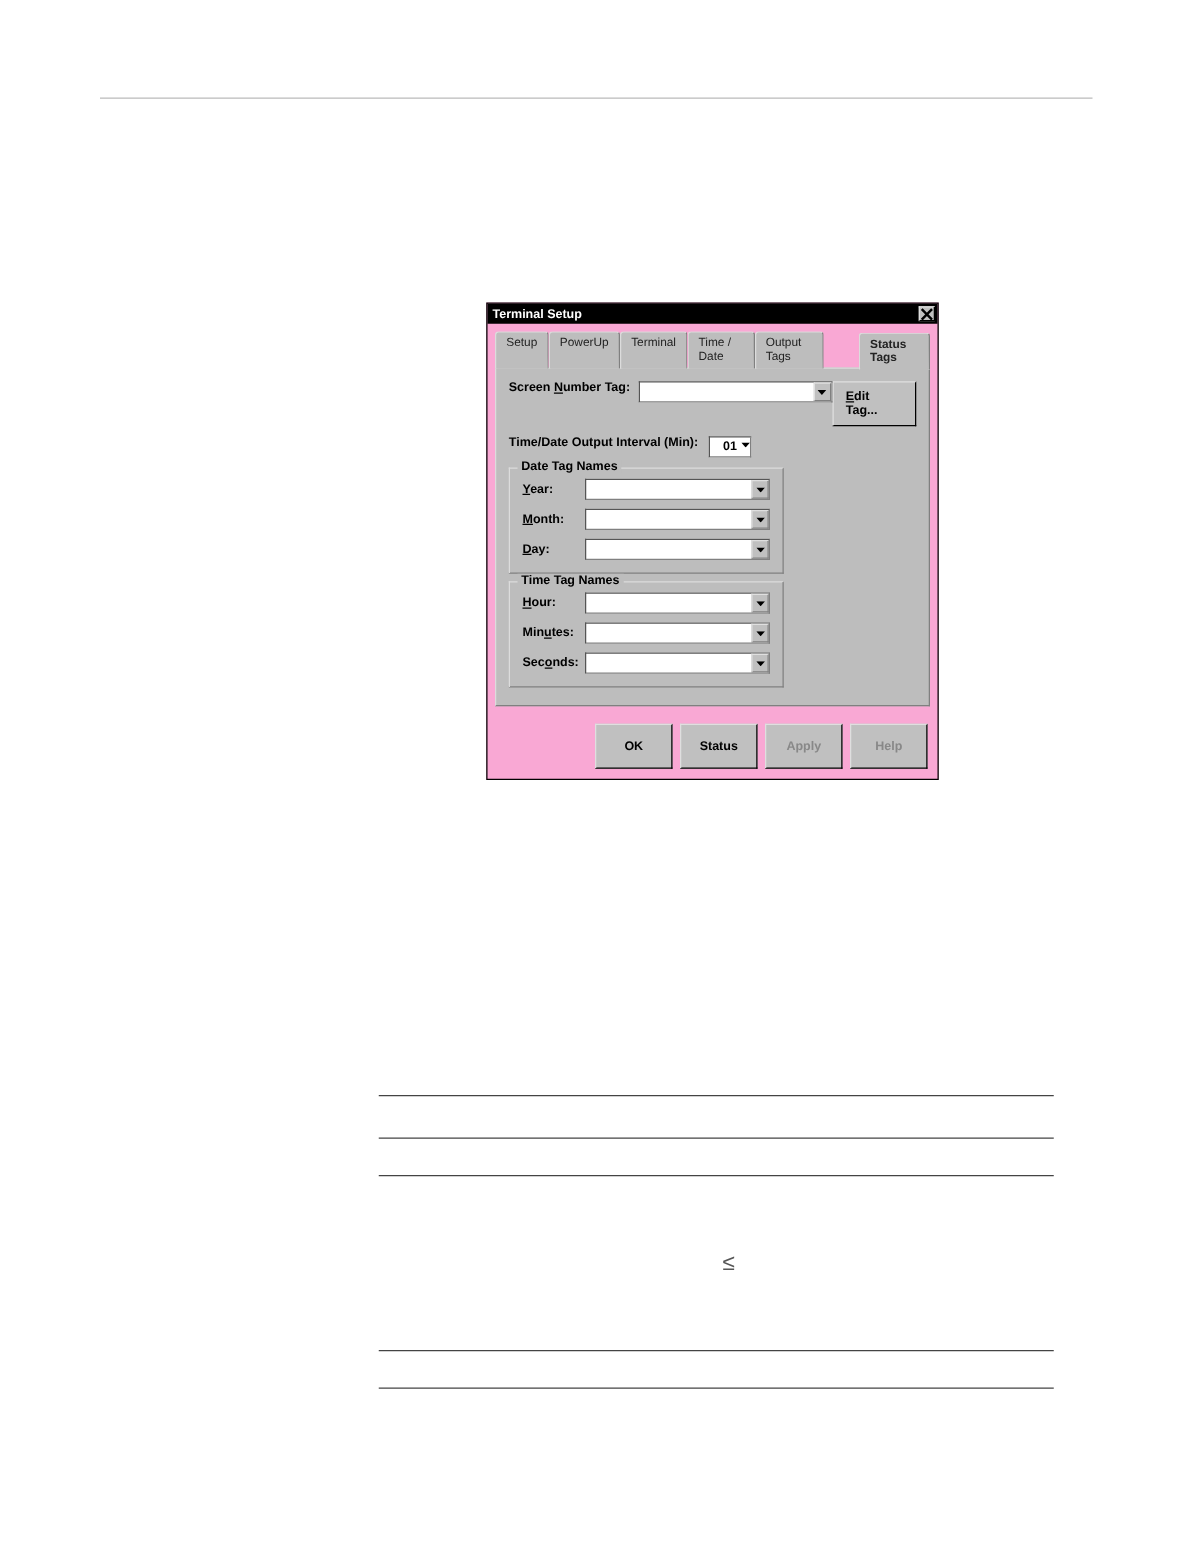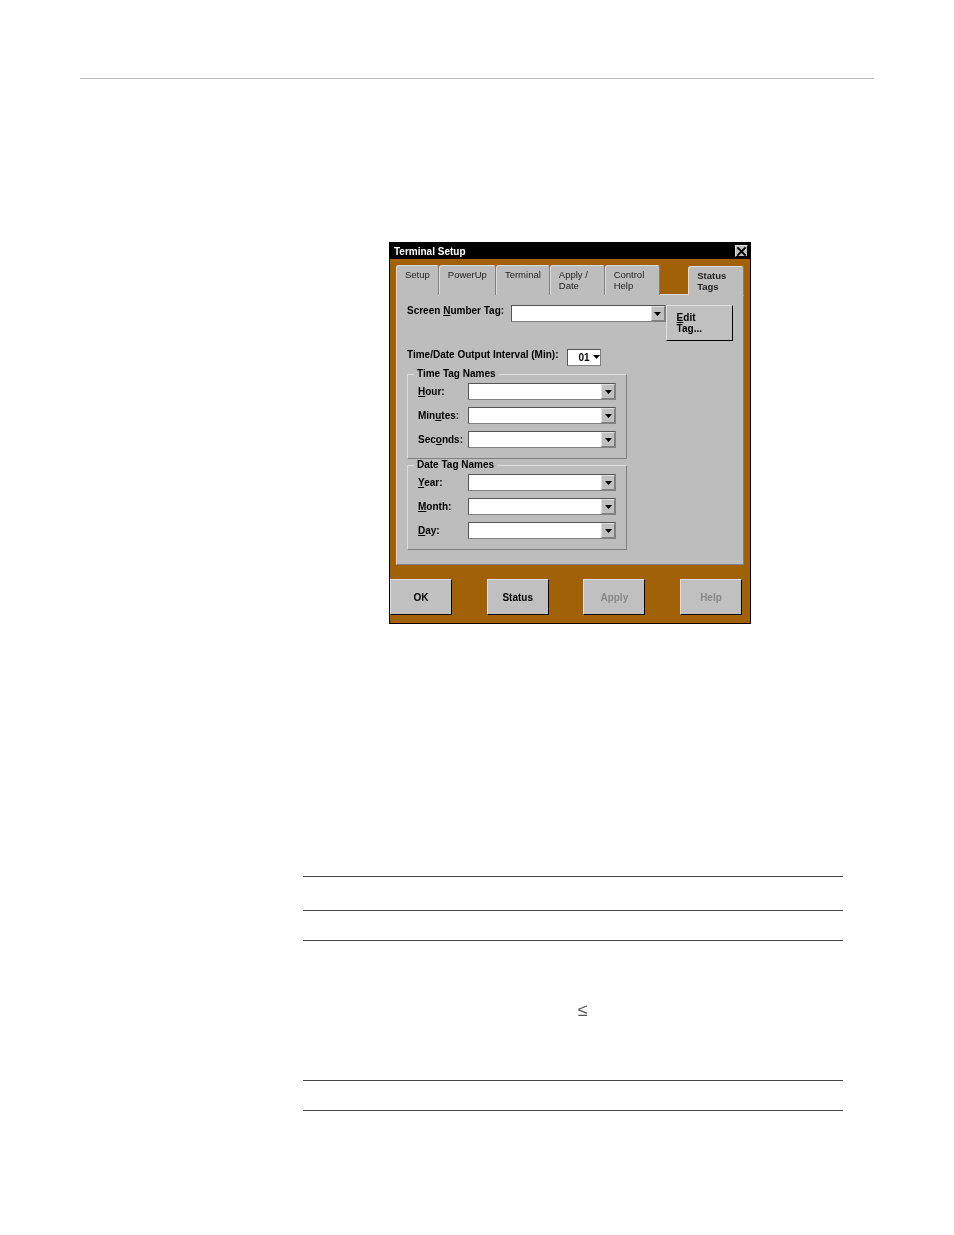--- a/index.html
+++ b/index.html
@@ -8,21 +8,21 @@
       height: 1235px;
       background: #fff;
       font-family: "MS Sans Serif", Tahoma, Arial, sans-serif;
       position: relative;
     }
     .dialog {
       position: absolute;
       left: 389px;
       top: 242px;
       width: 362px;
-      background: #a16207;
+      background: #f9a8d4;
       border: 1px solid #000;
     }
     .titlebar {
       background: #000;
       color: #fff;
       font-size: 10px;
       font-weight: bold;
       height: 16px;
       display: flex;
       justify-content: space-between;
@@ -156,21 +156,21 @@
       margin-bottom: 7px;
     }
     .field-row .flabel {
       width: 50px;
       font-size: 10px;
       font-weight: bold;
     }
     .u { text-decoration: underline; }
     .buttonbar {
       display: flex;
-      justify-content: space-between;
+      justify-content: flex-end;
       gap: 6px;
       padding: 6px 8px 8px 0;
     }
     .buttonbar .btn { min-width: 62px; font-weight: bold; }
     .interval-in {
       width: 34px;
       height: 17px;
       background: #fff;
       border:1px solid #555;
       border-right-color:#808080;
@@ -196,22 +196,22 @@
           <path d="M1 1 L7 7 M7 1 L1 7" stroke="#000" stroke-width="1.4"></path>
         </svg>
     </div>
   </div>
 
   <div class="tabarea">
     <div class="tabs">
       <div class="tab">Setup</div>
       <div class="tab">PowerUp</div>
       <div class="tab">Terminal</div>
-      <div class="tab">Apply / Date</div>
-      <div class="tab">Control Help</div>
+      <div class="tab">Time / Date</div>
+      <div class="tab">Output Tags</div>
       <div class="tab active">Status Tags</div>
     </div>
 
     <div class="panel">
 
       <div class="row">
         <span class="label" style="width:108px;">Screen <span class="u">N</span>umber Tag:</span>
         <div class="dropdown" style="width:160px;">
           <div class="arrow">
               <svg viewBox="0 0 7 4">
@@ -229,20 +229,54 @@
         <span class="label" style="width:160px;">Time/Date Output Interval (Min):</span>
         <div class="interval-in">
           <span>01</span>
           <div class="arrow" style="position:absolute;right:0;top:0;height:15px;"><svg viewBox="0 0 7 4">
                 <path d="M0 0 L3.5 4 L7 0 Z" fill="#000"></path>
               </svg></div>
         </div>
       </div>
 
       <div class="groupbox">
+        <span class="legend">Date Tag Names</span>
+        <div class="field-row">
+          <span class="flabel"><span class="u">Y</span>ear:</span>
+          <div class="dropdown" style="flex:1;">
+              <div class="arrow">
+                <svg viewBox="0 0 7 4">
+                  <path d="M0 0 L3.5 4 L7 0 Z" fill="#000"></path>
+                </svg>
+              </div>
+            </div>
+        </div>
+        <div class="field-row">
+          <span class="flabel"><span class="u">M</span>onth:</span>
+          <div class="dropdown" style="flex:1;">
+              <div class="arrow">
+                <svg viewBox="0 0 7 4">
+                  <path d="M0 0 L3.5 4 L7 0 Z" fill="#000"></path>
+                </svg>
+              </div>
+            </div>
+        </div>
+        <div class="field-row" style="margin-bottom:0">
+          <span class="flabel"><span class="u">D</span>ay:</span>
+          <div class="dropdown" style="flex:1;">
+              <div class="arrow">
+                <svg viewBox="0 0 7 4">
+                  <path d="M0 0 L3.5 4 L7 0 Z" fill="#000"></path>
+                </svg>
+              </div>
+            </div>
+        </div>
+      </div>
+
+      <div class="groupbox">
         <span class="legend">Time Tag Names</span>
         <div class="field-row">
           <span class="flabel"><span class="u">H</span>our:</span>
           <div class="dropdown" style="flex:1;">
               <div class="arrow">
                 <svg viewBox="0 0 7 4">
                   <path d="M0 0 L3.5 4 L7 0 Z" fill="#000"></path>
                 </svg>
               </div>
             </div>
@@ -252,54 +286,20 @@
           <div class="dropdown" style="flex:1;">
               <div class="arrow">
                 <svg viewBox="0 0 7 4">
                   <path d="M0 0 L3.5 4 L7 0 Z" fill="#000"></path>
                 </svg>
               </div>
             </div>
         </div>
         <div class="field-row" style="margin-bottom:0">
           <span class="flabel">Sec<span class="u">o</span>nds:</span>
-          <div class="dropdown" style="flex:1;">
-              <div class="arrow">
-                <svg viewBox="0 0 7 4">
-                  <path d="M0 0 L3.5 4 L7 0 Z" fill="#000"></path>
-                </svg>
-              </div>
-            </div>
-        </div>
-      </div>
-
-      <div class="groupbox">
-        <span class="legend">Date Tag Names</span>
-        <div class="field-row">
-          <span class="flabel"><span class="u">Y</span>ear:</span>
-          <div class="dropdown" style="flex:1;">
-              <div class="arrow">
-                <svg viewBox="0 0 7 4">
-                  <path d="M0 0 L3.5 4 L7 0 Z" fill="#000"></path>
-                </svg>
-              </div>
-            </div>
-        </div>
-        <div class="field-row">
-          <span class="flabel"><span class="u">M</span>onth:</span>
-          <div class="dropdown" style="flex:1;">
-              <div class="arrow">
-                <svg viewBox="0 0 7 4">
-                  <path d="M0 0 L3.5 4 L7 0 Z" fill="#000"></path>
-                </svg>
-              </div>
-            </div>
-        </div>
-        <div class="field-row" style="margin-bottom:0">
-          <span class="flabel"><span class="u">D</span>ay:</span>
           <div class="dropdown" style="flex:1;">
               <div class="arrow">
                 <svg viewBox="0 0 7 4">
                   <path d="M0 0 L3.5 4 L7 0 Z" fill="#000"></path>
                 </svg>
               </div>
             </div>
         </div>
       </div>
 

